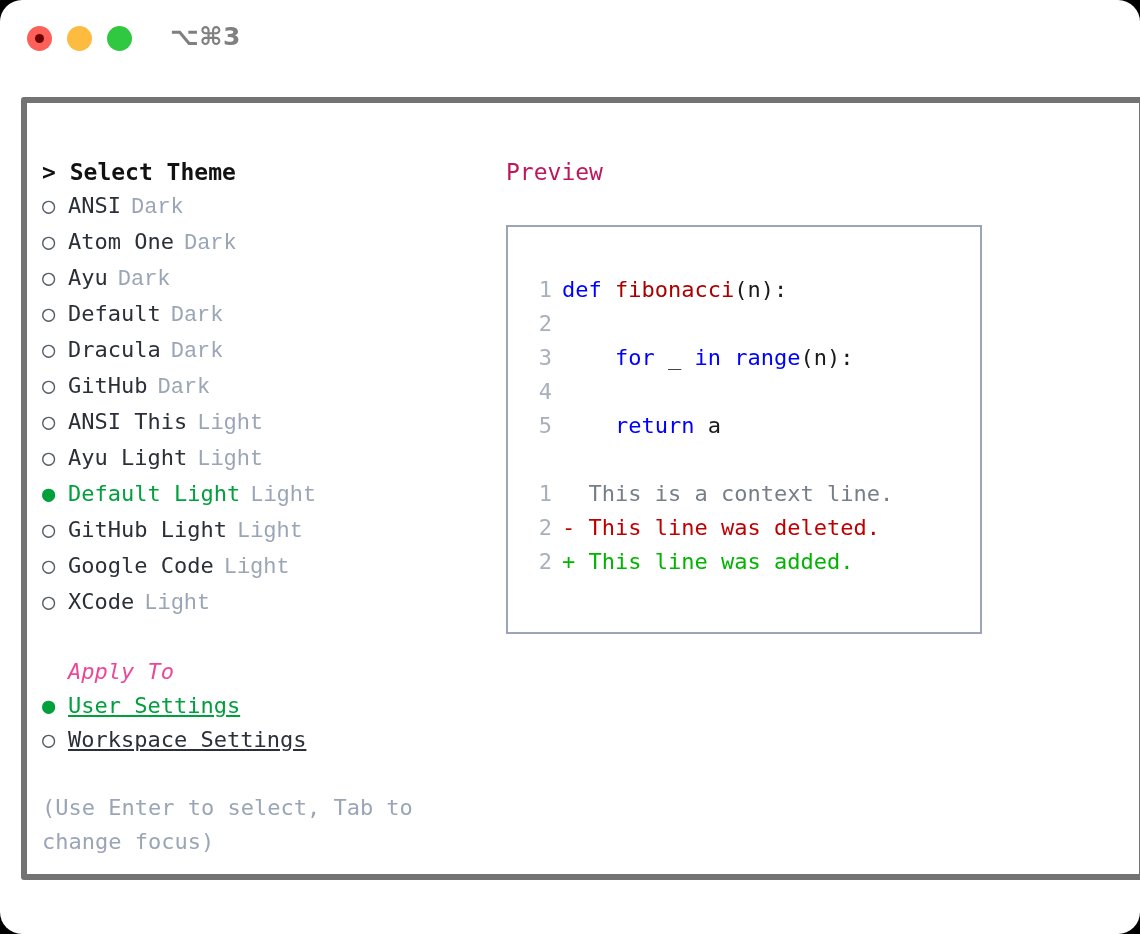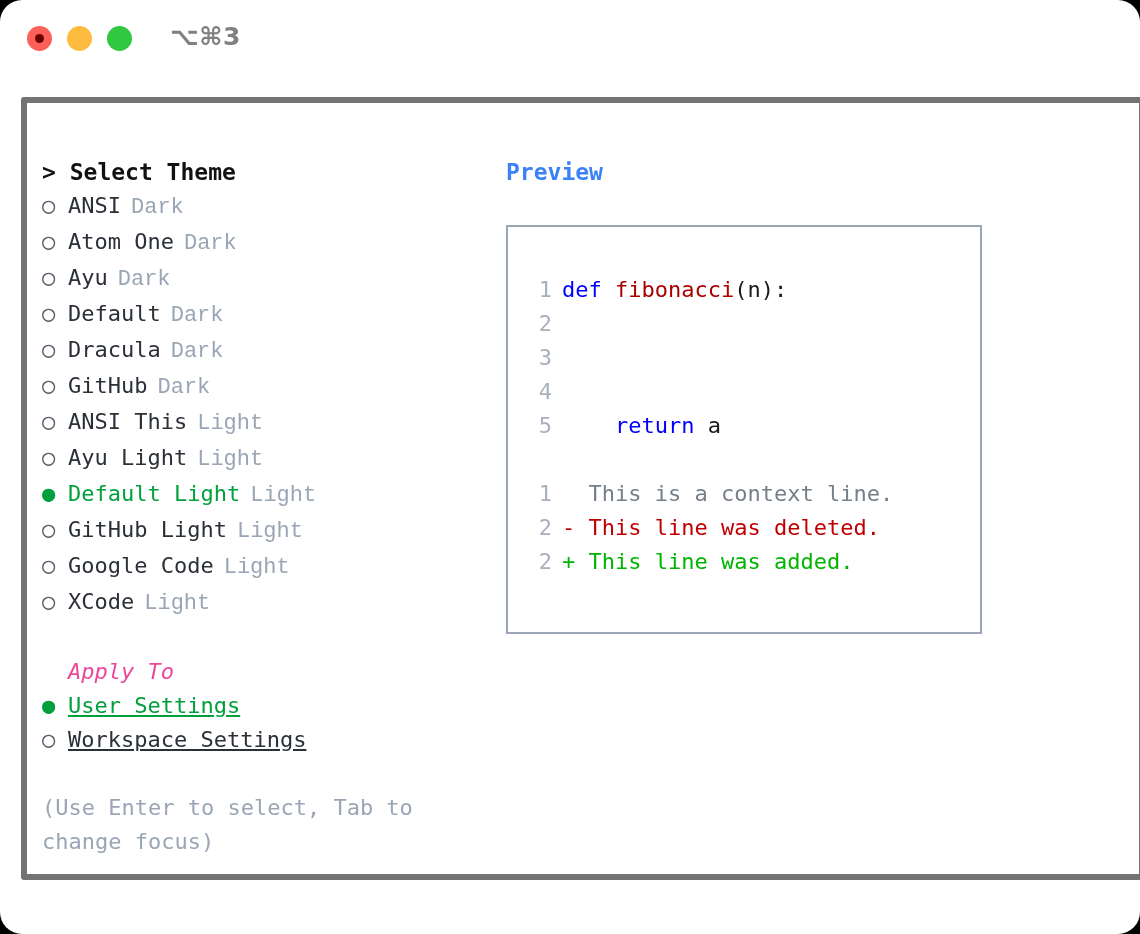--- a/index.html
+++ b/index.html
@@ -140,22 +140,22 @@
 
   
   #preview-column {
     position: absolute;
     left: 479px;
     top: 52px;
     width: 500px;
   }
   #preview-title {
     font-size: 23px;
-    font-weight: bold;
-    color: #3b82f6;
+    font-weight: normal;
+    color: #be185d;
     line-height: 34px;
   }
   #preview-box {
     margin-top: 36px;
     width: 476px;
     height: 409px;
     border: 2px solid #9AA5B5;
     box-sizing: border-box;
     background: #ffffff;
     position: relative;
@@ -230,21 +230,21 @@
 
       <div id="hint-text">(Use Enter to select, Tab to change focus)</div>
     </div>
 
     <div id="preview-column">
       <div id="preview-title">Preview</div>
       <div id="preview-box">
         <div id="code-area">
             <div class="code-line"><span class="ln">1</span><span><span class="tok-kw">def </span><span class="tok-fn">fibonacci</span><span class="tok-plain">(n):</span></span></div>
             <div class="code-line"><span class="ln">2</span></div>
-            <div class="code-line"><span class="ln">3</span></div>
+            <div class="code-line"><span class="ln">3</span><span><span class="tok-plain">    </span><span class="tok-kw">for</span><span class="tok-plain"> _ </span><span class="tok-kw">in</span><span class="tok-plain"> </span><span class="tok-kw">range</span><span class="tok-plain">(n):</span></span></div>
             <div class="code-line"><span class="ln">4</span></div>
             <div class="code-line"><span class="ln">5</span><span><span class="tok-plain">    </span><span class="tok-kw">return</span><span class="tok-plain"> a</span></span></div>
             <div class="blank-gap"></div>
             <div class="code-line"><span class="ln">1</span><span class="diff-ctx">  This is a context line.</span></div>
             <div class="code-line"><span class="ln">2</span><span class="diff-del">- This line was deleted.</span></div>
             <div class="code-line"><span class="ln">2</span><span class="diff-add">+ This line was added.</span></div>
           </div>
       </div>
     </div>
 

